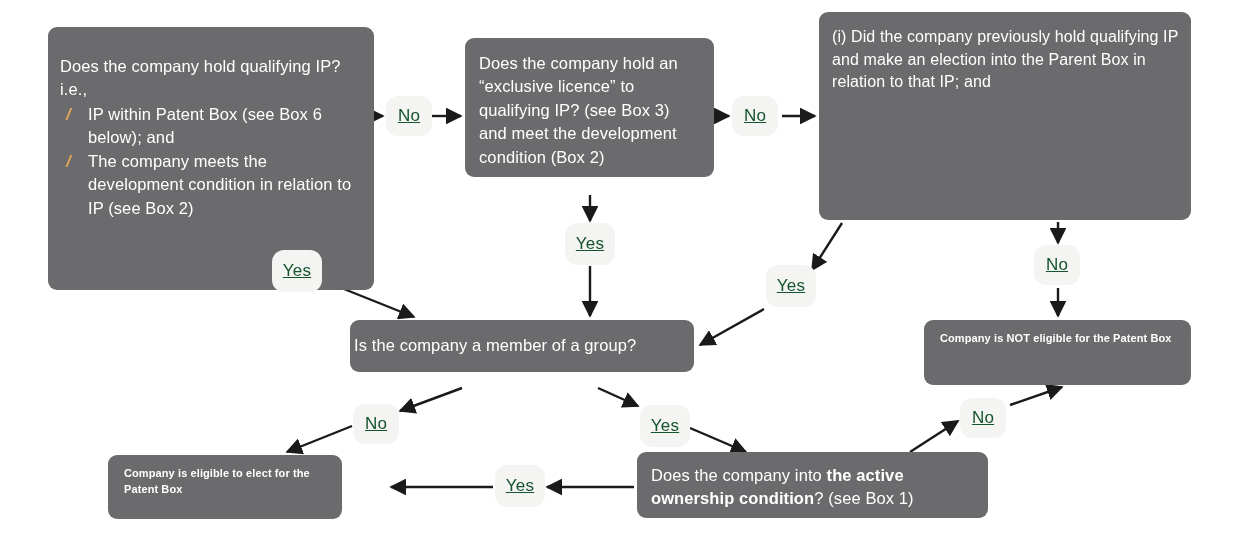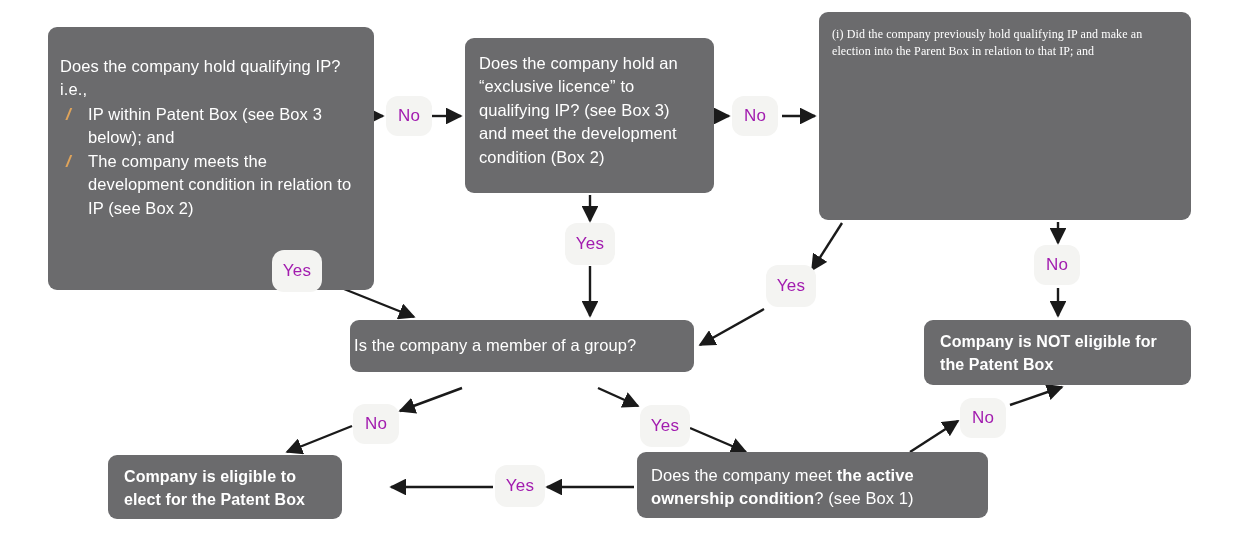--- a/index.html
+++ b/index.html
@@ -29,21 +29,21 @@
     position: absolute;
     background: #6b6b6d;
     color: #ffffff;
     border-radius: 9px;
     box-sizing: border-box;
     line-height: 1.42;
     letter-spacing: 0.1px;
   }
   .node .txt { display: block; }
   .q-box { font-size: 16.5px; font-weight: 400; }
-  .r-box { font-size: 16px; font-weight: bold; }
+  .r-box { font-size: 11px; font-weight: bold; }
 
   
   #box-qualifying-ip {
     left: 48px; top: 27px; width: 326px; height: 263px;
     padding: 28px 14px 10px 12px;
   }
   #box-qualifying-ip .lead { margin: 0 0 1px 0; }
   .bullet-list { margin: 0; padding: 0; list-style: none; }
   .bullet-list li {
     position: relative;
@@ -55,30 +55,29 @@
     left: 6px;
     top: 0px;
     color: #e0a45a;
     font-size: 17px;
     font-style: italic;
     font-weight: 600;
   }
 
   
   #box-exclusive-licence {
-    left: 465px; top: 38px; width: 249px; height: 155px;
+    left: 465px; top: 38px; width: 249px; height: 139px;
     padding: 14px 14px 10px 14px;
   }
 
   
   #box-previous-election {
     left: 819px; top: 12px; width: 372px; height: 208px;
     padding: 14px 12px 10px 13px;
-    font-size: 12px;
-    font-family: Liberation Serif, serif;
+    font-size: 16px;
   }
 
   
   #box-group-member {
     left: 350px; top: 320px; width: 344px; height: 52px;
     padding: 0 4px;
     display: flex; align-items: center;
   }
 
   
@@ -96,28 +95,29 @@
   
   #box-active-ownership {
     left: 637px; top: 452px; width: 351px; height: 66px;
     padding: 12px 14px;
   }
   #box-active-ownership .bold { font-weight: bold; }
 
   .edge-label {
     position: absolute;
     background: #f4f4f2;
-    color: #a21caf;
+    color: #14532d;
     border-radius: 12px;
     font-size: 17px;
     font-weight: 400;
     display: flex;
     align-items: center;
     justify-content: center;
     letter-spacing: 0.2px;
+    text-decoration: underline;
   }
   .lbl-sm { width: 46px; height: 40px; }
   .lbl-md { width: 50px; height: 42px; text-align: center; }
 
   #lbl-no-1 { left: 386px; top: 96px; }
   #lbl-no-2 { left: 732px; top: 96px; }
   #lbl-yes-1 { left: 272px; top: 250px; }
   #lbl-yes-2 { left: 565px; top: 223px; }
   #lbl-yes-3 { left: 766px; top: 265px; }
   #lbl-no-3 { left: 1034px; top: 245px; }
@@ -167,21 +167,21 @@
       <path d="M 493 487 L 391 487"></path>
 
       <path d="M 910 452 L 958 421"></path>
       <path d="M 1010 405 L 1062 387"></path>
     </g>
   </svg>
 
   <div class="node q-box" id="box-qualifying-ip">
     <div class="lead">Does the company hold qualifying IP? i.e.,</div>
     <ul class="bullet-list">
-      <li><span class="slash">/</span><span>IP within Patent Box (see Box 3 below); and</span></li>
+      <li><span class="slash">/</span><span>IP within Patent Box (see Box 6 below); and</span></li>
       <li><span class="slash">/</span><span>The company meets the development condition in relation to IP (see Box 2)</span></li>
     </ul>
   </div>
 
   <div class="node q-box" id="box-exclusive-licence">
     <span class="txt">Does the company hold an “exclusive licence” to qualifying IP? (see Box 3) and meet the development condition (Box 2)</span>
   </div>
 
   <div class="node q-box" id="box-previous-election">
     <div>(i) Did the company previously hold qualifying IP and make an election into the Parent Box in relation to that IP; and</div>
@@ -193,21 +193,21 @@
 
   <div class="node r-box" id="box-not-eligible">
     <span class="txt">Company is NOT eligible for the Patent Box</span>
   </div>
 
   <div class="node r-box" id="box-eligible">
     <span class="txt">Company is eligible to elect for the Patent Box</span>
   </div>
 
   <div class="node q-box" id="box-active-ownership">
-    <span>Does the company meet </span><span class="bold">the active ownership condition</span><span>? (see Box 1)</span>
+    <span>Does the company into </span><span class="bold">the active ownership condition</span><span>? (see Box 1)</span>
   </div>
 
   <div class="edge-label lbl-sm" id="lbl-no-1">No</div>
   <div class="edge-label lbl-sm" id="lbl-no-2">No</div>
   <div class="edge-label lbl-md" id="lbl-yes-1">Yes</div>
   <div class="edge-label lbl-md" id="lbl-yes-2">Yes</div>
   <div class="edge-label lbl-md" id="lbl-yes-3">Yes</div>
   <div class="edge-label lbl-sm" id="lbl-no-3">No</div>
   <div class="edge-label lbl-sm" id="lbl-no-4">No</div>
   <div class="edge-label lbl-md" id="lbl-yes-4">Yes</div>

